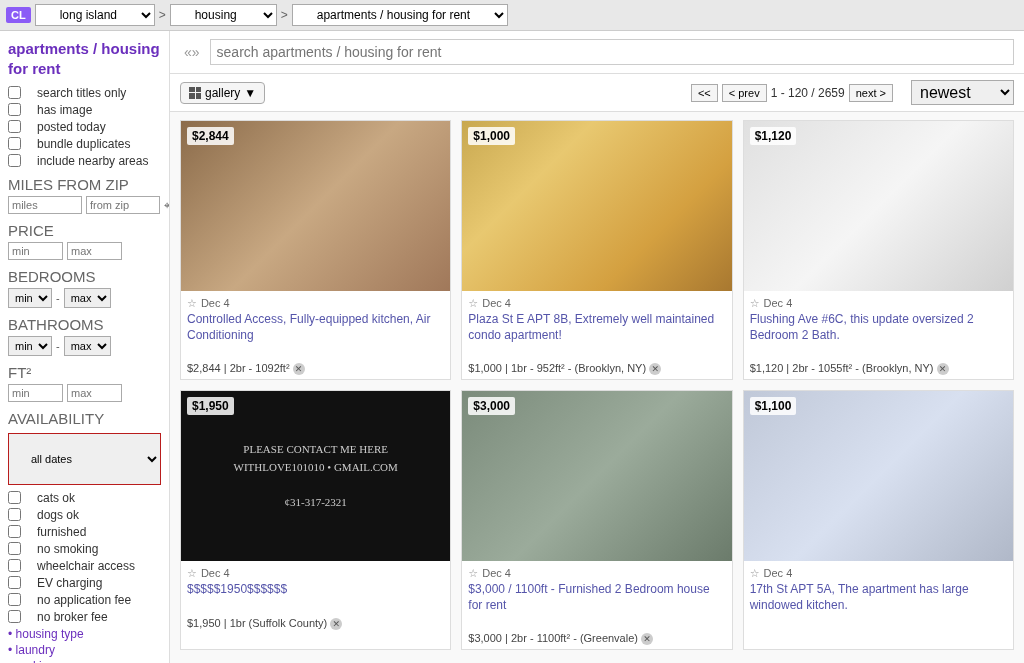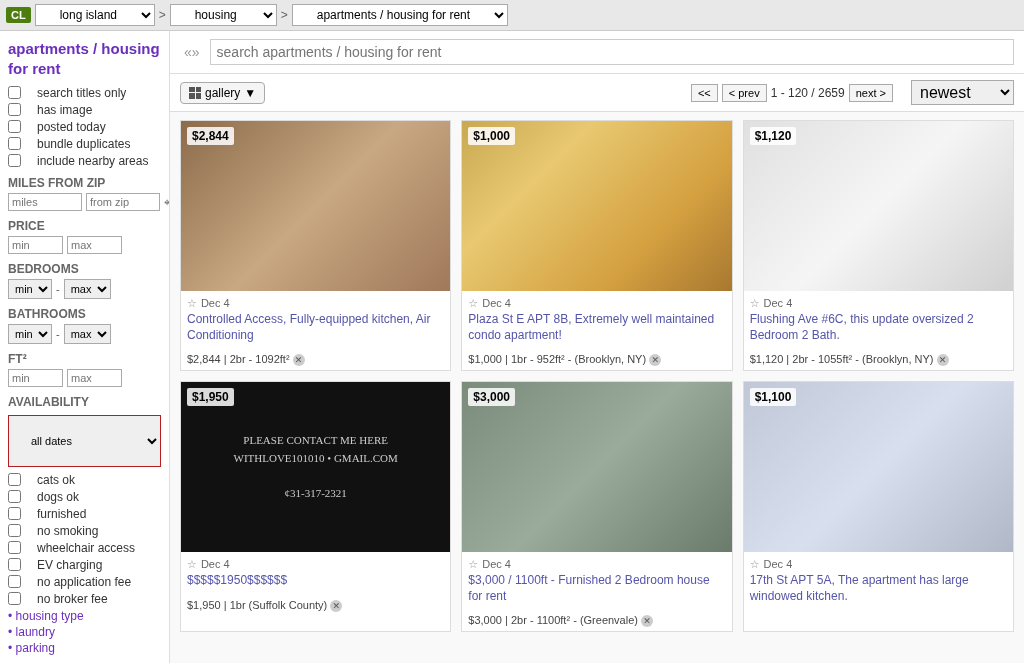--- a/index.html
+++ b/index.html
@@ -8,21 +8,21 @@
     
     #topbar {
       display: flex;
       align-items: center;
       background: #e8e8e8;
       border-bottom: 1px solid #ccc;
       padding: 4px 6px;
       gap: 4px;
     }
     #topbar .cl-logo {
-      background: #4d7c0f;
+      background: #8b5cf6;
       color: white;
       font-weight: bold;
       font-size: 11px;
       padding: 2px 5px;
       border-radius: 2px;
     }
     #topbar select {
       font-size: 12px;
       padding: 2px 20px;
       border: 1px solid #aaa;
@@ -56,22 +56,22 @@
       display: flex;
       align-items: flex-start;
       gap: 16px;
       margin: 3px 0;
       font-size: 12px;
     }
     .sidebar-check-item input[type="checkbox"] {
       margin: 0;
     }
     .sidebar-section-label {
-      font-size: 12px;
-      font-weight: bold;
+      font-size: 15px;
+      font-weight: normal;
       color: #666;
       text-transform: uppercase;
       margin: 8px 0 3px 0;
     }
     .sidebar-inline-row {
       display: flex;
       gap: 4px;
       align-items: center;
       margin: 3px 0;
     }
@@ -256,21 +256,21 @@
     .listing-meta .star { color: #999; }
     .listing-title {
       color: #5555aa;
       font-size: 12px;
       text-decoration: none;
       line-height: 1.3;
     }
     .listing-details {
       font-size: 11px;
       color: #444;
-      margin-top: 10px;
+      margin-top: 19px;
     }
     .listing-x {
       display: inline-block;
       width: 12px;
       height: 12px;
       background: #ccc;
       border-radius: 50%;
       text-align: center;
       line-height: 12px;
       font-size: 9px;

